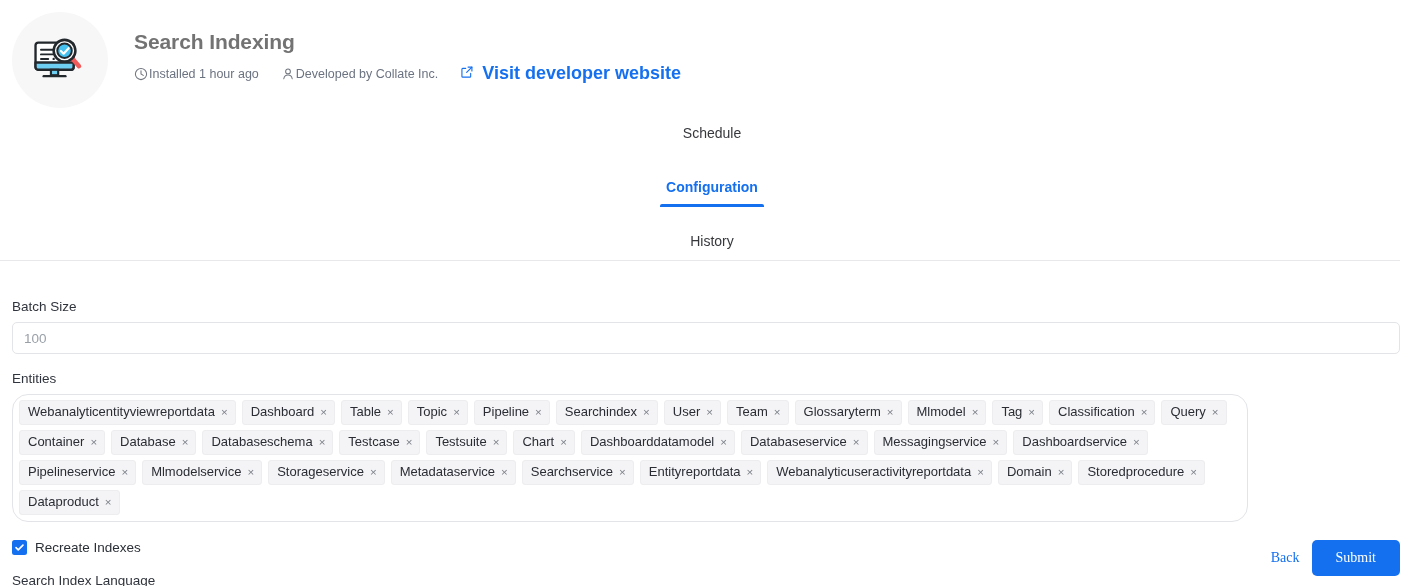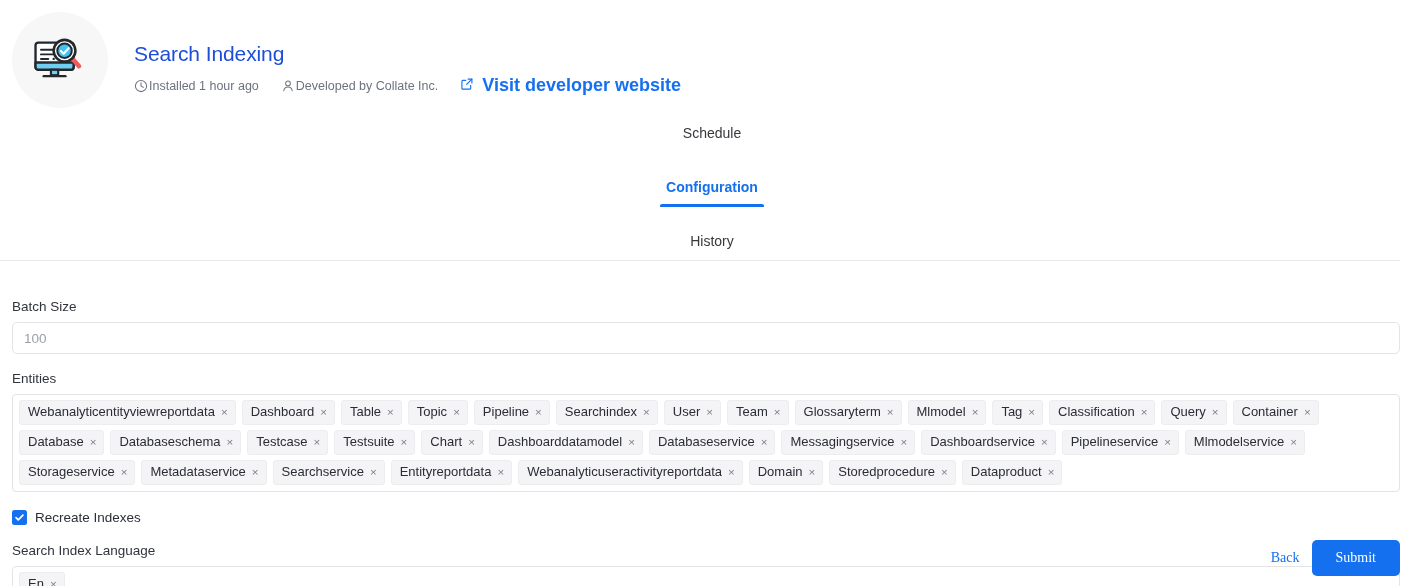--- a/index.html
+++ b/index.html
@@ -16,22 +16,22 @@
   
   .header { display: flex; align-items: flex-start; padding: 12px 0 0 12px; }
   .app-logo {
     width: 96px; height: 96px; border-radius: 50%;
     background: #f7f7f8;
     display: flex; align-items: center; justify-content: center;
     flex: 0 0 96px;
   }
   .header-text { margin-left: 26px; padding-top: 18px; }
   .app-title {
-    font-size: 21px; font-weight: normal; color: #1d4ed8;
-    letter-spacing: -0.1px; margin: 12px 0 10px 0; line-height: 1.1;
+    font-size: 21px; font-weight: bold; color: #737373;
+    letter-spacing: -0.1px; margin: 0 0 10px 0; line-height: 1.1;
   }
   .meta-row { display: flex; align-items: center; gap: 22px; }
   .meta-item { display: flex; align-items: center; gap: 1px; font-size: 12.5px; color: #6b7280; }
   .meta-item svg { display: block; }
   .meta-link { color: #1570ef; font-weight: bold; font-size: 18px; text-decoration: none; }
   .meta-link-wrap { display: flex; align-items: center; gap: 8px; cursor: pointer; }
 
   
   .tabs-wrap { position: relative; margin-top: 16px; }
   .tabs { display: flex; align-items: center; gap: 26px; padding-left: 12px; flex-direction: column; }
@@ -55,21 +55,21 @@
   .text-input {
     width: 1388px; height: 32px; border: 1px solid #e3e4e8; border-radius: 5px;
     background: #fff; font-size: 13.5px; color: #111827; padding: 0 11px;
     font-family: inherit; outline: none;
   }
   .text-input::placeholder { color: #9aa0a8; }
 
   .field-block { margin-bottom: 17px; }
 
   .tag-box {
-    width: 1388px; border: 1px solid #e3e4e8; border-radius: 4px;
+    width: 1236px; border: 1px solid #e3e4e8; border-radius: 16px;
     background: #fff; padding: 5px 6px 6px 6px;
     display: flex; flex-wrap: wrap; align-content: flex-start; gap: 5px 6px;
     min-height: 32px;
   }
   .tag-box.single { padding: 5px 6px; }
   .tag {
     display: inline-flex; align-items: center; gap: 6px;
     background: #f4f4f6; border: 1px solid #ededf0; border-radius: 3px;
     padding: 2px 7px 3px 8px; font-size: 13px; color: #2a2d34;
     line-height: 18px; white-space: nowrap;

